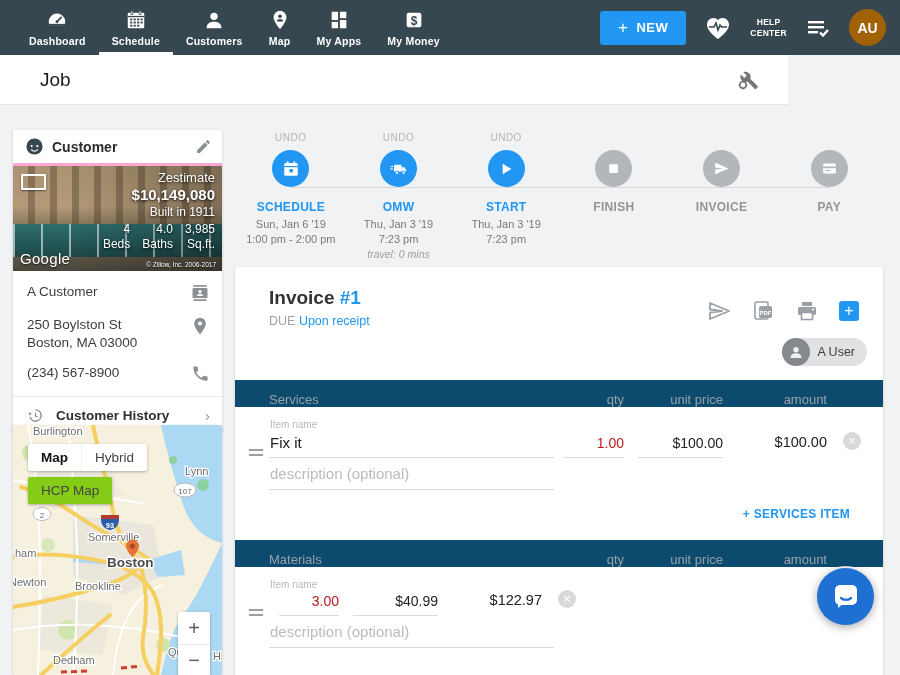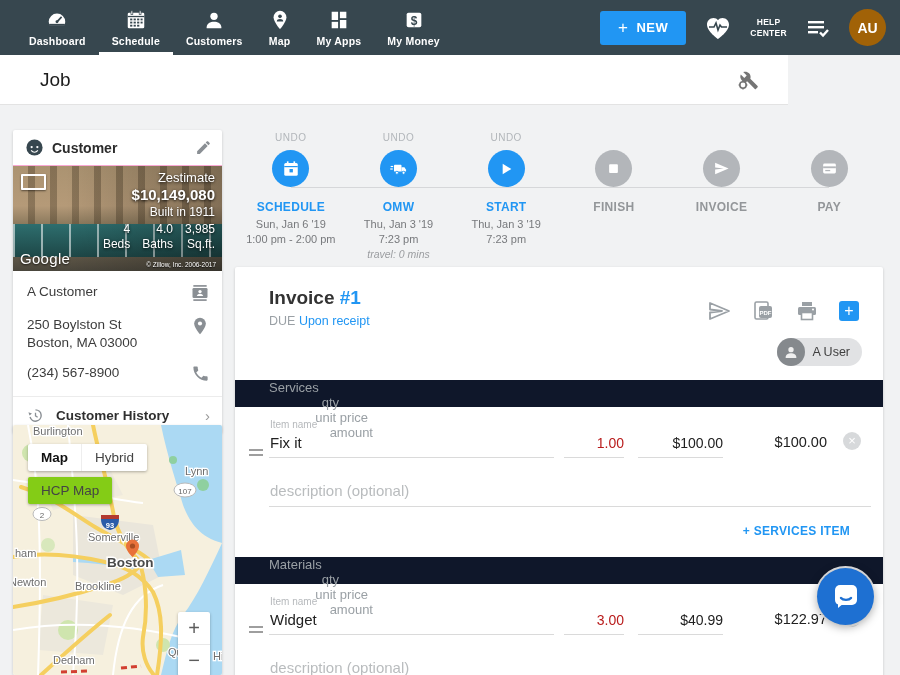--- a/index.html
+++ b/index.html
@@ -23,21 +23,21 @@
   
   .page-header { position:absolute; top:55px; left:0; width:788px; height:50px; background:#ffffff; border-bottom:1px solid #e3e3e3; display:flex; align-items:center; z-index:10; }
   .page-title { font-size:19px; color:#1d1d1d; margin-left:40px; }
   .page-header .tools { margin-left:auto; margin-right:28px; cursor:pointer; }
 
   
   .card { background:#fff; border-radius:2px; box-shadow:0 1px 3px rgba(0,0,0,.18); }
 
   
   .customer-card { position:absolute; left:13px; top:130px; width:209px; }
-  .cust-head { height:36px; display:flex; align-items:center; padding:0 10px 0 12px; border-bottom:1px solid #f9a8d4; }
+  .cust-head { height:36px; display:flex; align-items:center; padding:0 10px 0 12px; border-bottom:3px solid #f9a8d4; }
   .cust-head .cust-title { font-size:14px; font-weight:bold; color:#2b2b2b; margin-left:8px; }
   .cust-head .edit { margin-left:auto; cursor:pointer; }
 
   .photo { position:relative; height:105px; overflow:hidden; background:linear-gradient(180deg,#ab9371 0%,#b59a78 38%,#8c7a5e 55%,#4a463c 100%); }
   .photo .stripes { position:absolute; top:0; left:0; right:0; height:58%; background:repeating-linear-gradient(90deg, transparent 0 15px, rgba(60,48,30,.35) 15px 22px); }
   .photo .storefront { position:absolute; top:55%; left:0; right:0; height:32%; background:linear-gradient(#2e6e6e,#1d4747); }
   .photo .frames { position:absolute; top:55%; left:0; right:0; height:32%; background:repeating-linear-gradient(90deg, rgba(255,255,255,.55) 0 2px, transparent 2px 28px); }
   .photo .shade { position:absolute; inset:0; background:linear-gradient(90deg, transparent 25%, rgba(0,0,0,.28)); }
   .photo .ztext { position:absolute; top:4px; right:7px; text-align:right; color:#fff; text-shadow:0 1px 3px rgba(0,0,0,.9); line-height:1.25; }
   .z-label { font-size:13px; }
@@ -87,45 +87,45 @@
   .invoice-card { position:absolute; left:235px; top:267px; width:648px; height:420px; }
   .inv-head { padding:20px 24px 0 34px; display:flex; }
   .inv-title-line { font-size:19px; font-weight:bold; color:#333; }
   .inv-num { color:#2196F3; }
   .inv-due { font-size:12.5px; margin-top:5px; }
   .due-label { color:#9aa0a5; }
   .due-value { color:#2196F3; cursor:pointer; }
   .inv-icons { margin-left:auto; display:flex; align-items:center; gap:20px; margin-top:6px; }
   .inv-icons .ibtn { cursor:pointer; display:flex; }
   .plus-btn { width:20px; height:20px; background:#2196F3; border-radius:3px; color:#fff; font-size:16px; display:flex; align-items:center; justify-content:center; cursor:pointer; }
-  .chip-row { display:flex; justify-content:flex-end; padding-right:21px; margin-top:10px; }
+  .chip-row { display:flex; justify-content:flex-end; padding-right:16px; margin-top:10px; }
   .user-chip { height:28px; border-radius:14px; background:#e1e2e4; display:flex; align-items:center; padding-right:12px; cursor:pointer; }
   .chip-av { width:28px; height:28px; border-radius:50%; background:#85898d; display:flex; align-items:center; justify-content:center; }
   .chip-name { font-size:12.5px; color:#3f3f3f; margin-left:7px; }
 
-  .band { height:27px; background:#0f172a; display:flex; align-items:flex-start; padding:0 12px 0 34px; margin-top:14px;flex-direction:column; }
+  .band { height:27px; background:#0c4a6e; display:flex; align-items:flex-end; padding:0 12px 0 34px; margin-top:14px; }
   .band .b-name { flex:1; font-size:13px; color:#9aa0a5; }
   .colw-qty { width:60px; text-align:right; margin-left:10px; }
   .colw-unit { width:85px; text-align:right; margin-left:14px; }
   .colw-amt { width:90px; text-align:right; margin-left:14px; }
   .colw-x { width:38px; margin-left:6px; }
   .band .colh { font-size:13px; color:#9aa0a5; }
 
   .item { position:relative; padding:12px 12px 0 34px; }
   .drag { position:absolute; left:14px; top:42px; width:14px; cursor:grab; }
   .drag span { display:block; height:2px; background:#9e9e9e; margin-bottom:3px; }
   .fieldlabel { font-size:10px; color:#b6b9bc; margin-left:1px; }
   .frow { display:flex; align-items:flex-end; }
   .f-name { flex:1; font-size:15px; color:#212121; border-bottom:1px solid #dadada; padding:4px 0 6px 1px; cursor:text; }
   .f-qty { font-size:14px; color:#b91c1c; border-bottom:1px solid #dadada; padding-bottom:6px; cursor:text; }
   .f-unit { font-size:14px; color:#212121; border-bottom:1px solid #dadada; padding-bottom:6px; cursor:text; }
   .f-amt { font-size:14.5px; color:#212121; padding-bottom:8px; }
   .f-x { display:flex; justify-content:center; padding-bottom:8px; }
   .xbtn { width:18px; height:18px; border-radius:50%; background:#d7d9db; color:#fff; font-size:13px; line-height:18px; text-align:center; cursor:pointer; }
-  .descrow { display:flex; margin-top:22px;flex-direction:column; }
+  .descrow { display:flex; margin-top:5px; }
   .f-desc { flex:1; font-size:15px; color:#b9bcbe; border-bottom:1px solid #dadada; padding:2px 0 7px 1px; cursor:text; }
   .desc-spacer { width:317px; }
   .addrow { text-align:right; padding:14px 33px 0 0; }
   .addlink { font-size:12px; font-weight:bold; color:#2196F3; letter-spacing:.3px; cursor:pointer; }
 
   
   .chat-bubble { position:absolute; left:817px; top:568px; width:57px; height:57px; border-radius:50%; background:#1E70D2; box-shadow:0 2px 10px rgba(0,0,0,.35), 0 0 0 2px rgba(255,255,255,.9); display:flex; align-items:center; justify-content:center; cursor:pointer; z-index:40; }
 
   svg text { font-family:"Liberation Sans", sans-serif; }
 </style>
@@ -581,21 +581,20 @@
       <span class="colw-x"></span>
     </div>
 
     <div class="item">
       <div class="drag">
           <span></span>
           <span></span>
         </div>
       <div class="fieldlabel">Item name</div>
       <div class="frow">
-        <div class="f-name">Widget</div>
         <div class="f-qty colw-qty">3.00</div>
         <div class="f-unit colw-unit">$40.99</div>
         <div class="f-amt colw-amt">$122.97</div>
         <div class="f-x colw-x">
             <span class="xbtn">×</span>
           </div>
       </div>
       <div class="descrow">
         <div class="f-desc">description (optional)</div>
         <div class="desc-spacer"></div>

